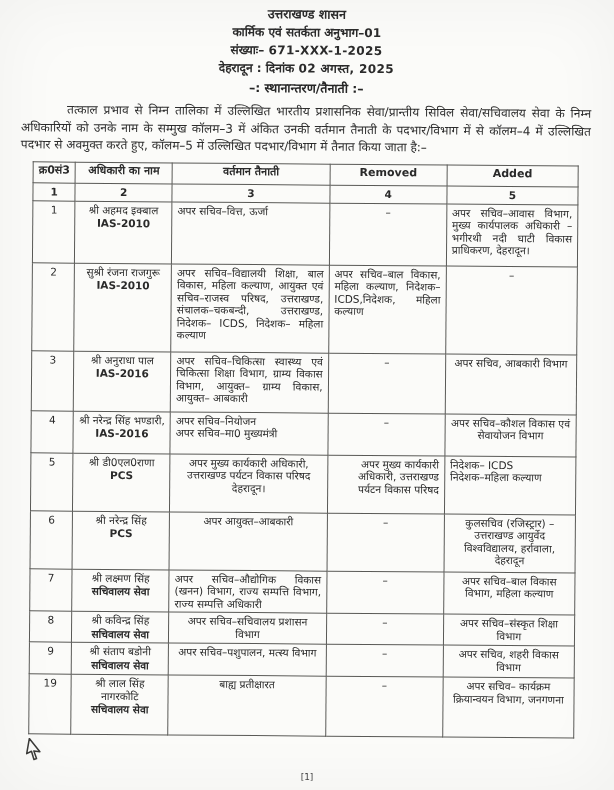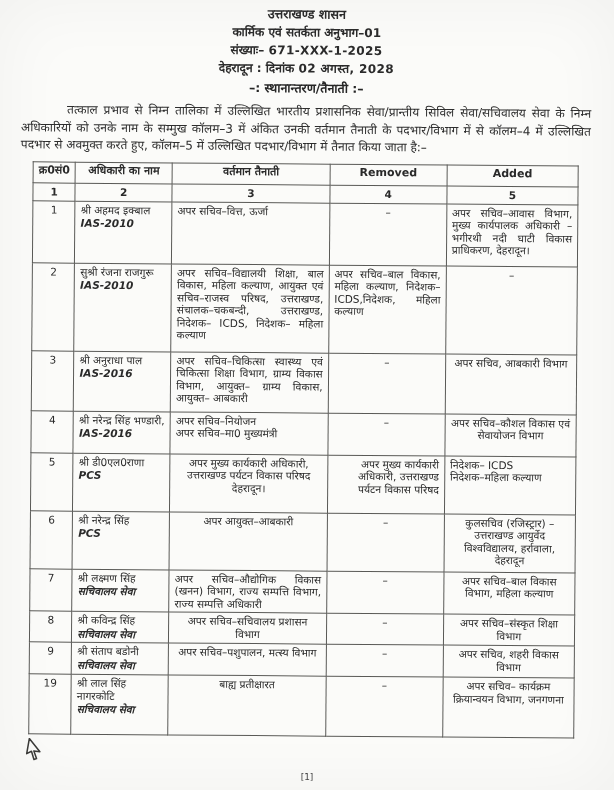--- a/index.html
+++ b/index.html
@@ -50,22 +50,22 @@
     border:1px solid #5a5a57;
     padding:2px 5px;
     vertical-align:top;
     overflow:hidden;
   }
   .col-sno{width:42px;} .col-name{width:96px;} .col-current{width:156px;}
   .col-removed{width:116px;} .col-added{width:130px;}
   td.hdr{ text-align:center; font-weight:bold; vertical-align:middle; font-size:11px;}
   td.num{ text-align:center; font-weight:bold; }
   td.sno{ text-align:center; }
-  td.name{ text-align:left; }
-  .svc{ font-weight:bold; display:block; margin-top:1px;font-style:italic;}
+  td.name{ text-align:center; }
+  .svc{ font-weight:bold; display:block; margin-top:1px;}
   td.current{ text-align:left; white-space:pre-line; text-align:justify;}
   td.removed{ text-align:center; white-space:pre-line;}
   td.added{ text-align:center; white-space:pre-line;}
   td.added.long{ text-align:justify; }
   td.removed.long{ text-align:justify; }
   
   .page-num{
     position:absolute; left:0; right:0; bottom:8px;
     text-align:center; font-size:9px; color:#444;
   }
@@ -81,38 +81,38 @@
 
     <div class="doc-header">
       <div class="h-line">उत्तराखण्ड शासन</div>
       <div class="h-line small">कार्मिक एवं सतर्कता अनुभाग–01</div>
       <div class="h-line small h-num">
         <span>संख्याः–</span>
         <b>671-XXX-1-2025</b>
       </div>
       <div class="h-line small h-date">
         <span>देहरादून : दिनांक</span>
-        <b>02 अगस्त, 2028</b>
+        <b>02 अगस्त, 2025</b>
       </div>
       <div class="subject">–: स्थानान्तरण/तैनाती :–</div>
     </div>
 
     <div class="intro">तत्काल प्रभाव से निम्न तालिका में उल्लिखित भारतीय प्रशासनिक सेवा/प्रान्तीय सिविल सेवा/सचिवालय सेवा के निम्न अधिकारियों को उनके नाम के सम्मुख कॉलम–3 में अंकित उनकी वर्तमान तैनाती के पदभार/विभाग में से कॉलम–4 में उल्लिखित पदभार से अवमुक्त करते हुए, कॉलम–5 में उल्लिखित पदभार/विभाग में तैनात किया जाता है:–</div>
 
     <table class="transfer">
       <colgroup>
         <col class="col-sno">
           <col class="col-name">
           <col class="col-current">
           <col class="col-removed">
           <col class="col-added">
       </colgroup>
       <tbody>
         <tr style="height:21px;">
-          <td class="hdr">क्र0सं0</td>
+          <td class="hdr">क्र0सं3</td>
           <td class="hdr">अधिकारी का नाम</td>
           <td class="hdr">वर्तमान तैनाती</td>
           <td class="hdr">Removed</td>
           <td class="hdr">Added</td>
         </tr>
         <tr style="height:18px;">
           <td class="num">1</td>
           <td class="num">2</td>
           <td class="num">3</td>
           <td class="num">4</td>

